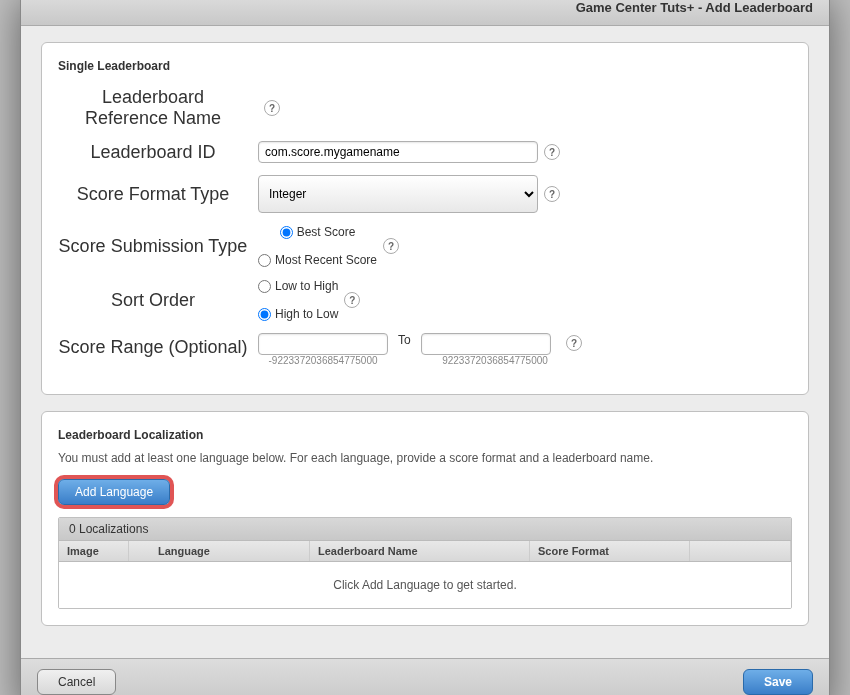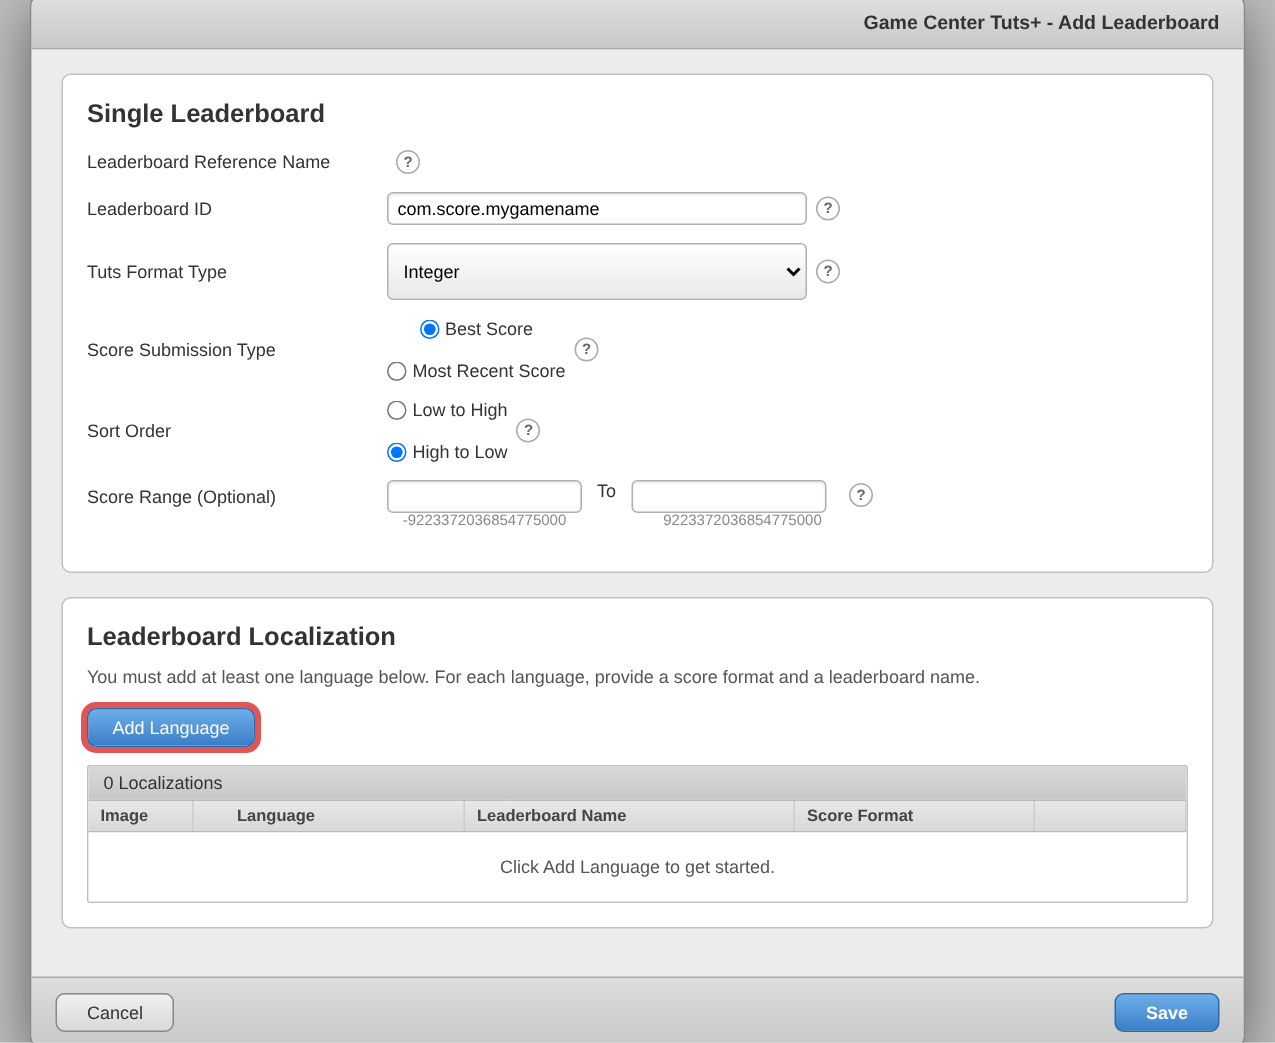--- a/index.html
+++ b/index.html
@@ -42,38 +42,38 @@
 
     .section {
       background: #fff;
       border: 1px solid #c0c0c0;
       border-radius: 6px;
       margin-bottom: 16px;
       padding: 16px;
     }
 
     .section-title {
-      font-size: 17px;
+      font-size: 12px;
       font-weight: bold;
       color: #333;
       margin-bottom: 14px;
     }
 
     .form-row {
       display: flex;
       align-items: center;
       margin-bottom: 12px;
     }
 
     .form-label {
       width: 200px;
-      text-align: left;
+      text-align: center;
       padding-right: 10px;
       color: #333;
-      font-size: 12px;
+      font-size: 18px;
       flex-shrink: 0;
     }
 
     .form-input {
       border: 1px solid #b0b0b0;
       border-radius: 4px;
       padding: 3px 6px;
       font-size: 12px;
       width: 280px;
       background: #fff;
@@ -275,21 +275,21 @@
         <div class="help-icon">?</div>
       </div>
 
       <div class="form-row">
         <div class="form-label">Leaderboard ID</div>
         <input class="form-input" type="text" value="com.score.mygamename" style="">
         <div class="help-icon">?</div>
       </div>
 
       <div class="form-row">
-        <div class="form-label">Tuts Format Type</div>
+        <div class="form-label">Score Format Type</div>
         <select class="form-select">
           <option>Integer</option>
           <option>Fixed Point</option>
           <option>Elapsed Time</option>
         </select>
         <div class="help-icon">?</div>
       </div>
 
       <div class="form-row">
         <div class="form-label">Score Submission Type</div>

